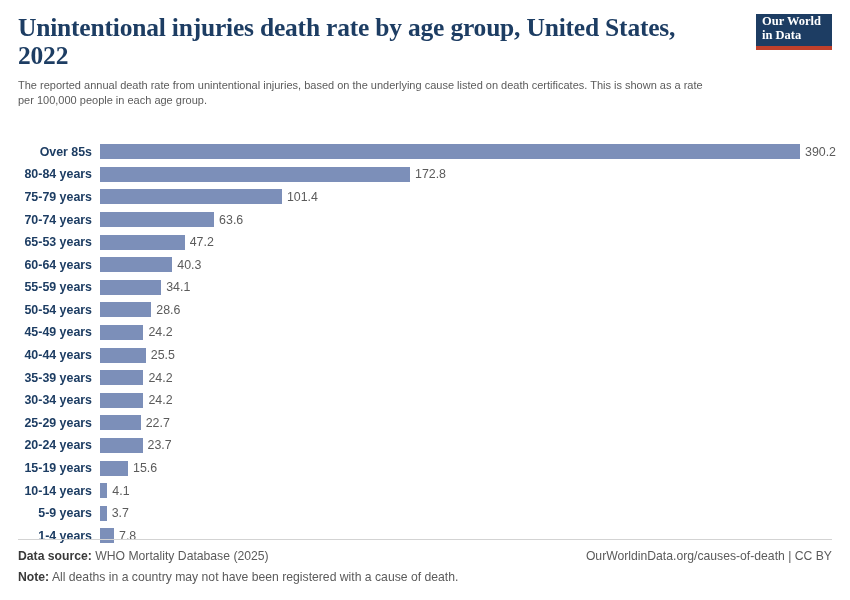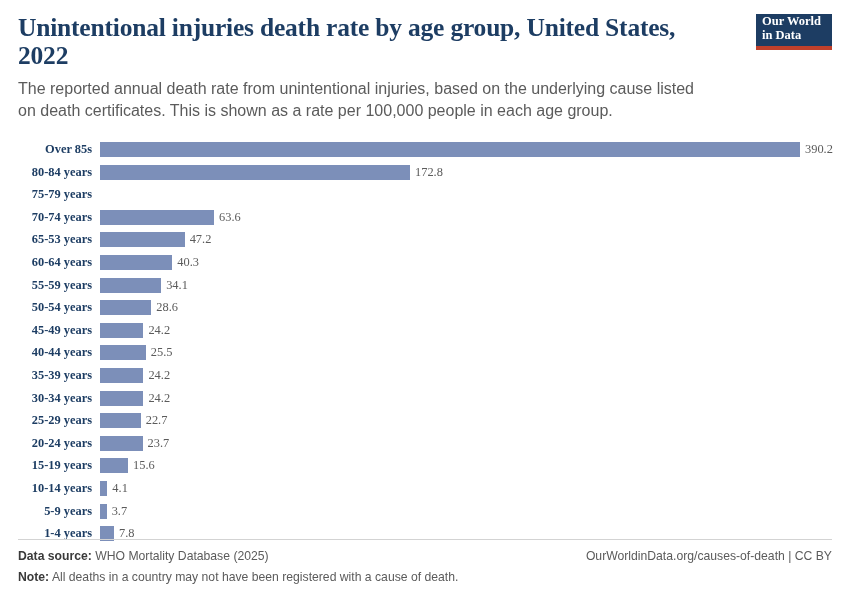--- a/index.html
+++ b/index.html
@@ -28,21 +28,21 @@
     font-family: "Liberation Serif", serif;
     font-size: 25.5px;
     font-weight: bold;
     color: #1d3d63;
     letter-spacing: -0.2px;
     line-height: 1.1;
     margin: 0;
     padding-right: 119px;
   }
   .subtitle {
-    font-size: 16px;
+    font-size: 11px;
     color: #5b5b5b;
     line-height: 1.38;
     margin-top: 8px;
     padding-right: 120px;
     max-width: 700px;
   }
   .owid-logo {
     position: absolute;
     top: 0px;
     right: 0px;
@@ -53,23 +53,22 @@
     font-family: "Liberation Serif", serif;
     font-weight: bold;
     font-size: 12.5px;
     line-height: 1.12;
     padding: 0 5px 0 6px;
     box-sizing: border-box;
     border-bottom: 4px solid #c0402b;
   }
   .chart-area {
     position: relative;
-    margin-top: 16px;
+    margin-top: 32px;
     height: 432px;
-    font-family: Liberation Serif, serif;
   }
   .row {
     display: flex;
     align-items: center;
     height: 22.6px;
   }
   .row-label {
     width: 82px;
     min-width: 82px;
     text-align: right;
@@ -153,20 +152,24 @@
       </div>
       <div class="row">
         <div class="row-label">80-84 years</div>
         <div class="bar-wrap">
           <div class="bar" style="width: 309.995px; background: rgb(124, 143, 185);"></div>
           <div class="bar-value">172.8</div>
         </div>
       </div>
       <div class="row">
         <div class="row-label">75-79 years</div>
+        <div class="bar-wrap">
+          <div class="bar" style="width: 181.907px; background: rgb(124, 143, 185);"></div>
+          <div class="bar-value">101.4</div>
+        </div>
       </div>
       <div class="row">
         <div class="row-label">70-74 years</div>
         <div class="bar-wrap">
           <div class="bar" style="width: 114.095px; background: rgb(124, 143, 185);"></div>
           <div class="bar-value">63.6</div>
         </div>
       </div>
       <div class="row">
         <div class="row-label">65-53 years</div>

